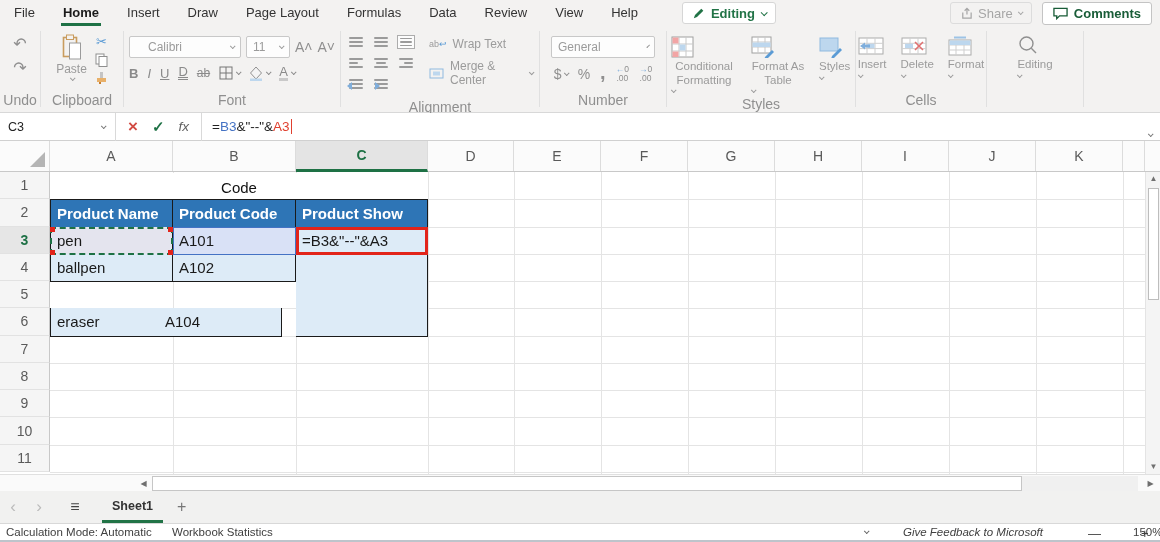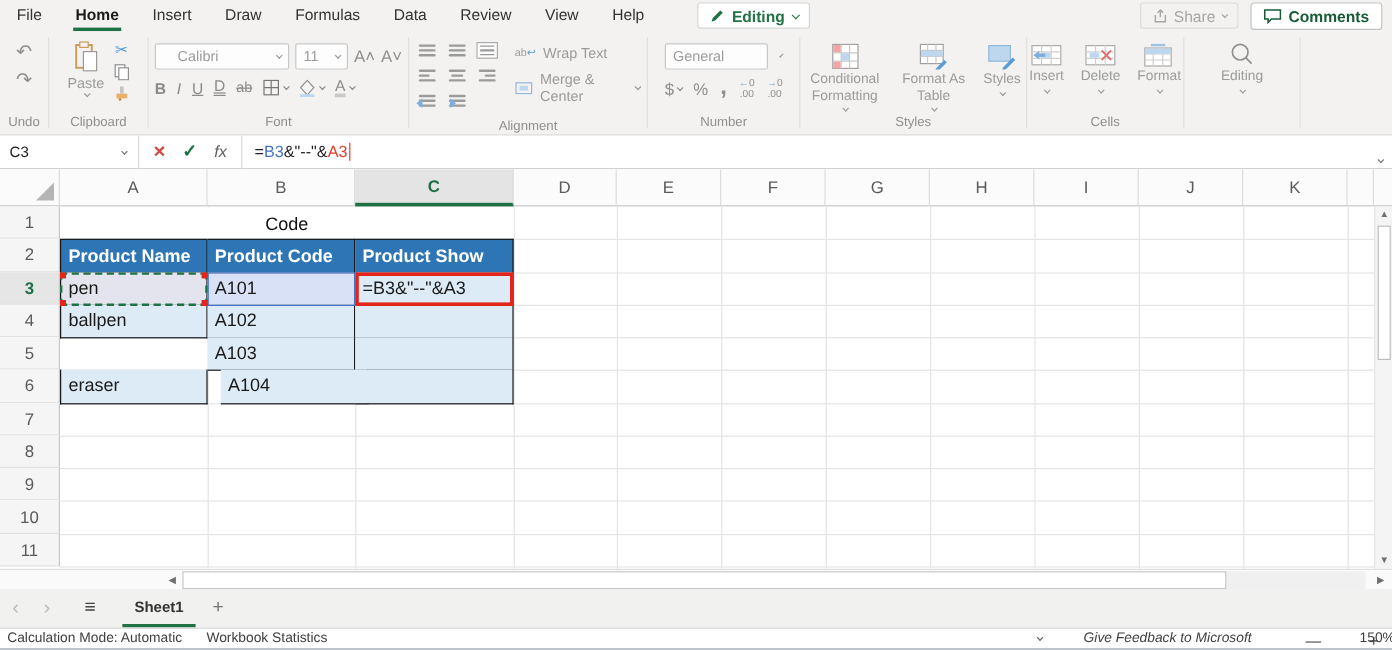--- a/index.html
+++ b/index.html
@@ -16,21 +16,21 @@
   .share-btn { display:flex; align-items:center; gap:5px; border:1px solid #DCDCDC; border-radius:3px; height:22px; padding:0 9px; color:#A6A6A6; font-size:13px; background:#F3F2F1; }
   .comments-btn { display:flex; align-items:center; gap:6px; border:1px solid #C4C4C4; border-radius:3px; height:23px; padding:0 10px; color:#185C37; font-size:13px; font-weight:bold; background:#fff; }
 
   .chev { display:inline-block; width:5px; height:5px; border-right:1.4px solid currentColor; border-bottom:1.4px solid currentColor; transform:rotate(45deg) translateY(-1px); }
   .chev.sm { width:4px; height:4px; }
 
   
   .ribbon { position:absolute; top:26px; left:0; width:1160px; height:87px; background:#F3F2F1; border-bottom:1px solid #D8D8D8; display:flex; }
   .rgroup { display:flex; flex-direction:column; align-items:center; padding:6px 6px 0 6px; }
   .rbody { flex:1; display:flex; align-items:flex-start; }
-  .rlabel { font-size:11px; color:#8F8F8F; padding:3px 0 4px; }
+  .rlabel { font-size:14px; color:#8F8F8F; padding:3px 0 4px; }
   .rdiv { width:1px; background:#E0E0E0; margin:5px 0; }
   .ribbon, .ribbon button { color:#9B9B9B; }
 
   .undo-col { display:flex; flex-direction:column; gap:8px; align-items:center; padding-top:4px; }
   .arrow-ic { font-size:16px; color:#8F8F8F; line-height:1; }
 
   .paste-btn { display:flex; flex-direction:column; align-items:center; font-size:12px; color:#9B9B9B; gap:1px; padding-top:2px;}
   .clip-col { display:flex; flex-direction:column; gap:4px; margin-left:8px; padding-top:2px; align-items:center;}
 
   .font-grid { display:flex; flex-direction:column; gap:7px; padding-top:4px; }
@@ -56,21 +56,21 @@
   .ind-inc::after { left:3px; border-left:5px solid #7FAEDC; }
   .wrapmerge { display:flex; flex-direction:column; gap:8px; margin-left:10px; padding-top:5px; font-size:12px; color:#9B9B9B; }
   .wm-row { display:flex; align-items:center; gap:6px; }
 
   .num-col { display:flex; flex-direction:column; gap:7px; padding-top:4px; }
   .num-row { display:flex; align-items:center; gap:10px; font-size:14px; color:#8F8F8F; justify-content:center;}
   .comma-ic { font-size:20px; font-weight:bold; line-height:0.4; transform:translateY(-2px); }
   .dec-ic { font-size:8.5px; line-height:1; text-align:center; color:#8F8F8F; }
   .dec-ic b { color:#7FAEDC; font-weight:normal; }
 
-  .bigbtn { display:flex; flex-direction:column; align-items:center; font-size:11.5px; color:#9B9B9B; line-height:1.18; gap:2px; padding:2px 5px 0; text-align:center; }
+  .bigbtn { display:flex; flex-direction:column; align-items:flex-start; font-size:11.5px; color:#9B9B9B; line-height:1.18; gap:2px; padding:2px 5px 0; text-align:center; }
   .styles-body { display:flex; gap:4px; padding-top:2px; }
   .cells-body { display:flex; gap:4px; padding-top:2px; }
 
   .collapse-chev { position:absolute; top:96px; left:1138px; color:#5F5F5F; }
   .collapse-chev .chev { width:6px; height:6px; }
 
   
   .fbar { position:absolute; top:113px; left:0; width:1160px; height:28px; background:#fff; border-bottom:1px solid #D0D0D0; display:flex; align-items:center; }
   .namebox { width:116px; height:28px; display:flex; align-items:center; justify-content:space-between; padding:0 10px 0 8px; border-right:1px solid #D9D9D9; font-size:12.5px; color:#222; }
   .fb-ctl { display:flex; align-items:center; gap:14px; padding:0 12px; border-right:1px solid #D9D9D9; height:28px; }
@@ -144,20 +144,21 @@
 </head>
 <body>
 
 <div class="app">
 
   <div class="tabbar">
     <div class="tab">File</div>
     <div class="tab active">Home</div>
     <div class="tab">Insert</div>
     <div class="tab">Draw</div>
+    <div class="tab">Page Layout</div>
     <div class="tab">Formulas</div>
     <div class="tab">Data</div>
     <div class="tab">Review</div>
     <div class="tab">View</div>
     <div class="tab">Help</div>
     <div class="editing-btn">
       <span>
           <svg width="13" height="13" viewBox="0 0 14 14">
             <path d="M2 12l1.2-3.4L10 1.8l2.2 2.2-6.8 6.8L2 12z" fill="#217346"></path>
           </svg>
@@ -341,21 +342,21 @@
           </div>
         </div>
       </div>
       <div class="rlabel">Alignment</div>
     </div>
     <div class="rdiv"></div>
 
     <div class="rgroup" style="width:126px;">
       <div class="rbody">
         <div class="num-col">
-          <div class="selbox" style="width:86px;gap:46px;">
+          <div class="selbox" style="width:104px;gap:46px;">
             <span>General</span>
               <span class="chev sm"></span>
           </div>
           <div class="num-row">
             <span style="display:flex;align-items:center;gap:2px;">
                 <span>$</span>
                 <span class="chev sm"></span>
               </span>
             <span>%</span>
             <span class="comma-ic">,</span>
@@ -506,25 +507,24 @@
     <div class="tcell hdr" style="left: 296px; width: 132px; top: 58.27px; height: 28.27px;">Product Show</div>
 
     <div class="tcell body a3 first" style="left: 50px; width: 123px; top: 85.54px; height: 28.27px;">pen</div>
     <div class="tcell body b3" style="left: 173px; width: 123px; top: 85.54px; height: 28.27px;">A101</div>
     <div class="tcell body" style="left: 296px; width: 132px; top: 85.54px; height: 28.27px;">=B3&amp;"--"&amp;A3</div>
 
     <div class="tcell body first" style="left: 50px; width: 123px; top: 112.81px; height: 28.27px;">ballpen</div>
     <div class="tcell body" style="left: 173px; width: 123px; top: 112.81px; height: 28.27px;">A102</div>
     <div class="tcell body" style="left: 296px; width: 132px; top: 112.81px; height: 28.27px;"></div>
 
-    <div class="tcell body" style="left: 173px; width: 123px; top: 140.08px; height: 28.27px;">A103</div>
     <div class="tcell body" style="left: 296px; width: 132px; top: 140.08px; height: 28.27px;"></div>
 
     <div class="tcell body first" style="left: 50px; width: 123px; top: 167.35px; height: 28.27px;">eraser</div>
-    <div class="tcell body" style="left: 184px; width: 123px; top: 167.35px; height: 28.27px;">A104</div>
+    <div class="tcell body" style="left: 159px; width: 123px; top: 167.35px; height: 28.27px;">A104</div>
     <div class="tcell body" style="left: 296px; width: 132px; top: 167.35px; height: 28.27px;"></div>
 
     <div class="overlay ants" style="left: 50px; width: 123px; top: 85.54px; height: 28.27px;">
         <i class="tl"></i>
         <i class="tr"></i>
         <i class="bl"></i>
         <i class="br"></i>
       </div>
     <div class="overlay refbox" style="left: 173px; width: 123px; top: 85.54px; height: 28.27px;"></div>
     <div class="overlay redbox" style="left: 296px; width: 132px; top: 85.54px; height: 28.27px;"></div>

